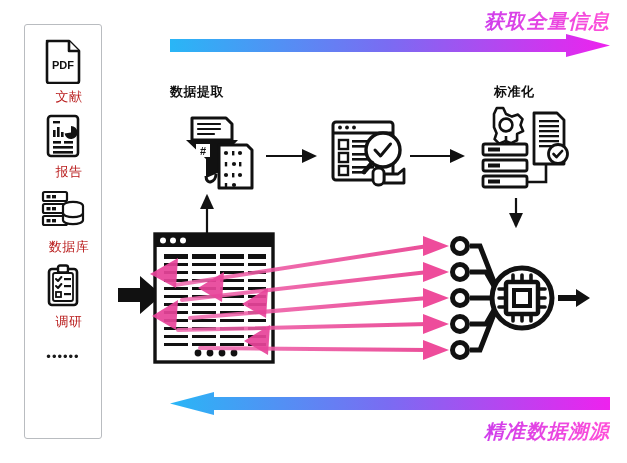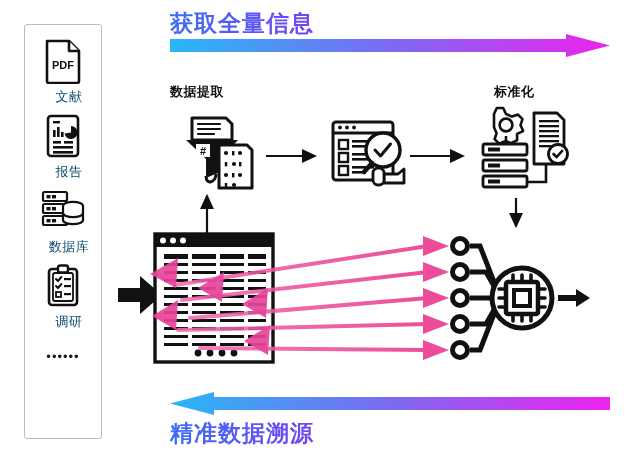--- a/index.html
+++ b/index.html
@@ -12,30 +12,30 @@
 
   
   .sidebar{
     position:absolute;left:24px;top:24px;width:78px;height:415px;
     border:1.5px solid #b9bcc0;border-radius:3px;background:#fff;
     display:flex;flex-direction:column;align-items:center;
     justify-content:flex-start;padding-top:10px;box-sizing:border-box;
   }
   .src-item{display:flex;flex-direction:column;align-items:center;margin-bottom:4px;}
   .src-icon{width:48px;height:52px;display:flex;align-items:center;justify-content:center;}
-  .src-label{font-size:13px;color:#0c4a6e;margin-top:1px;letter-spacing:.5px;margin-left:12px;}
+  .src-label{font-size:13px;color:#b91c1c;margin-top:1px;letter-spacing:.5px;margin-left:12px;}
   .src-dots{font-size:13px;color:#1a1a1a;letter-spacing:1px;margin-top:14px;}
 
   
   .banner{position:absolute;}
   .banner-title{
-    position:absolute;width:100%;text-align:left;
-    font-size:23px;font-weight:bold;letter-spacing:1px;
+    position:absolute;width:100%;text-align:right;
+    font-size:20px;font-weight:bold;letter-spacing:1px;
     background:linear-gradient(90deg,#3d6ef5 0%,#7b3ff0 38%,#c63bf0 66%,#ff4fd8 100%);
-    -webkit-background-clip:text;background-clip:text;color:transparent;
+    -webkit-background-clip:text;background-clip:text;color:transparent;font-style:italic;
     -webkit-text-fill-color:transparent;
   }
   #top-banner{left:170px;top:8px;width:440px;height:56px;}
   #top-title{top:0;}
   #bot-banner{left:170px;top:392px;width:440px;height:56px;}
   #bot-title{top:26px;}
 
   
   .step-title{
     position:absolute;font-size:13px;font-weight:bold;color:#111;

